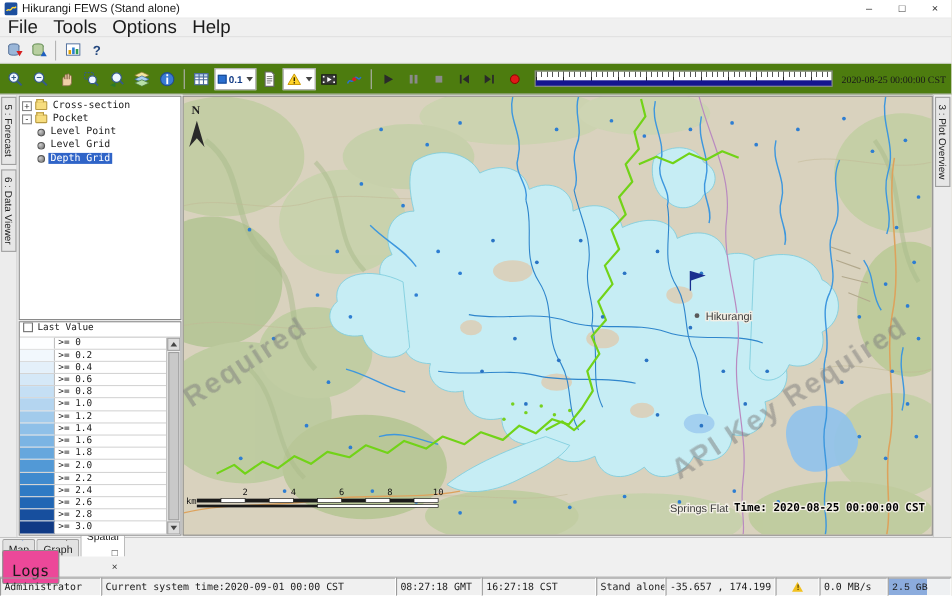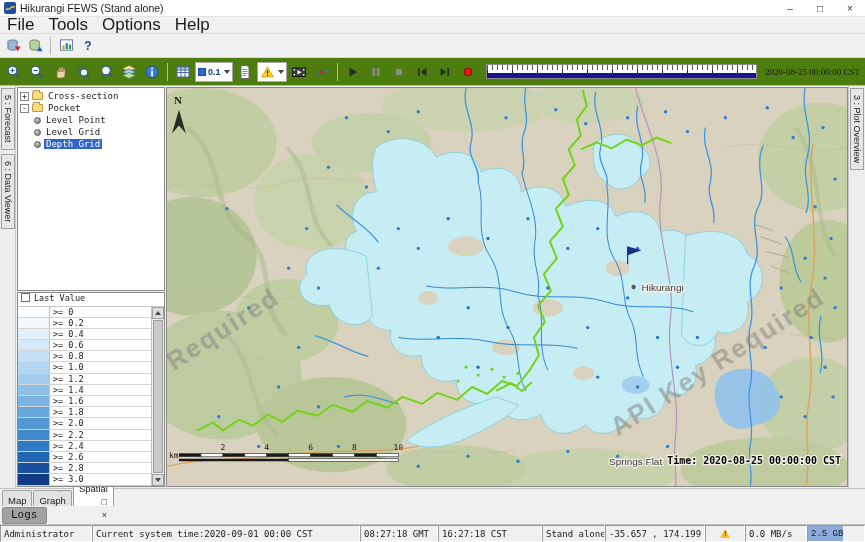--- a/index.html
+++ b/index.html
@@ -66,21 +66,21 @@
 
   .maparea { flex:1; position:relative; border:1px solid #8a8a8a; margin:1px 0; background:#d9d2be; overflow:hidden; }
   .maparea svg { display:block; width:100%; height:100%; }
 
   
   .bottombar { height:18px; display:flex; align-items:flex-end; gap:1px; padding:0 2px; background:#f0f0f0; border-top:1px solid #c0c0c0; }
   .btab { display:flex; align-items:flex-end; gap:3px; height:16px; padding:0 5px; font-size:9.5px; background:#e2e2e2; border:1px solid #9f9f9f; border-bottom:none; border-radius:2px 2px 0 0;flex-direction:column; }
   .btab.active { background:#fff; height:27px; }
   .btab .mini { font-size:9px; color:#333; padding:0 1px; margin-left:2px; }
   .logsrow { height:18px; display:flex; align-items:center; padding:1px 2px; background:#f0f0f0; }
-  .logsbtn { font-family:"DejaVu Sans Mono",monospace; font-size:11px; padding:0 8px 2px; background:#a3a3a3; border:1px solid #8a8a8a; border-radius:2px; }
+  .logsbtn { font-family:"DejaVu Sans Mono",monospace; font-size:14px; padding:11px 8px 2px; background:#ec4899; border:1px solid #8a8a8a; border-radius:2px; }
 
   
   .statusbar { height:18px; display:flex; border-top:1px solid #c0c0c0; background:#f0f0f0; font-family:"DejaVu Sans Mono",monospace; font-size:9px; }
   .scell { border:1px solid; border-color:#9a9a9a #ffffff #ffffff #9a9a9a; padding:2px 3px; white-space:nowrap; overflow:hidden; display:flex; align-items:center; }
   .warn-tri { width:0; height:0; border-left:5px solid transparent; border-right:5px solid transparent; border-bottom:9px solid #f2c11e; position:relative; }
   .warn-tri::after { content:"!"; position:absolute; left:-1.5px; top:1px; font-size:7px; font-weight:bold; color:#3a2a00; }
   .mem { background:linear-gradient(90deg,#8cacdd 0 62%,#eef0f2 62%); }
 </style>
 </head>
 <body>

